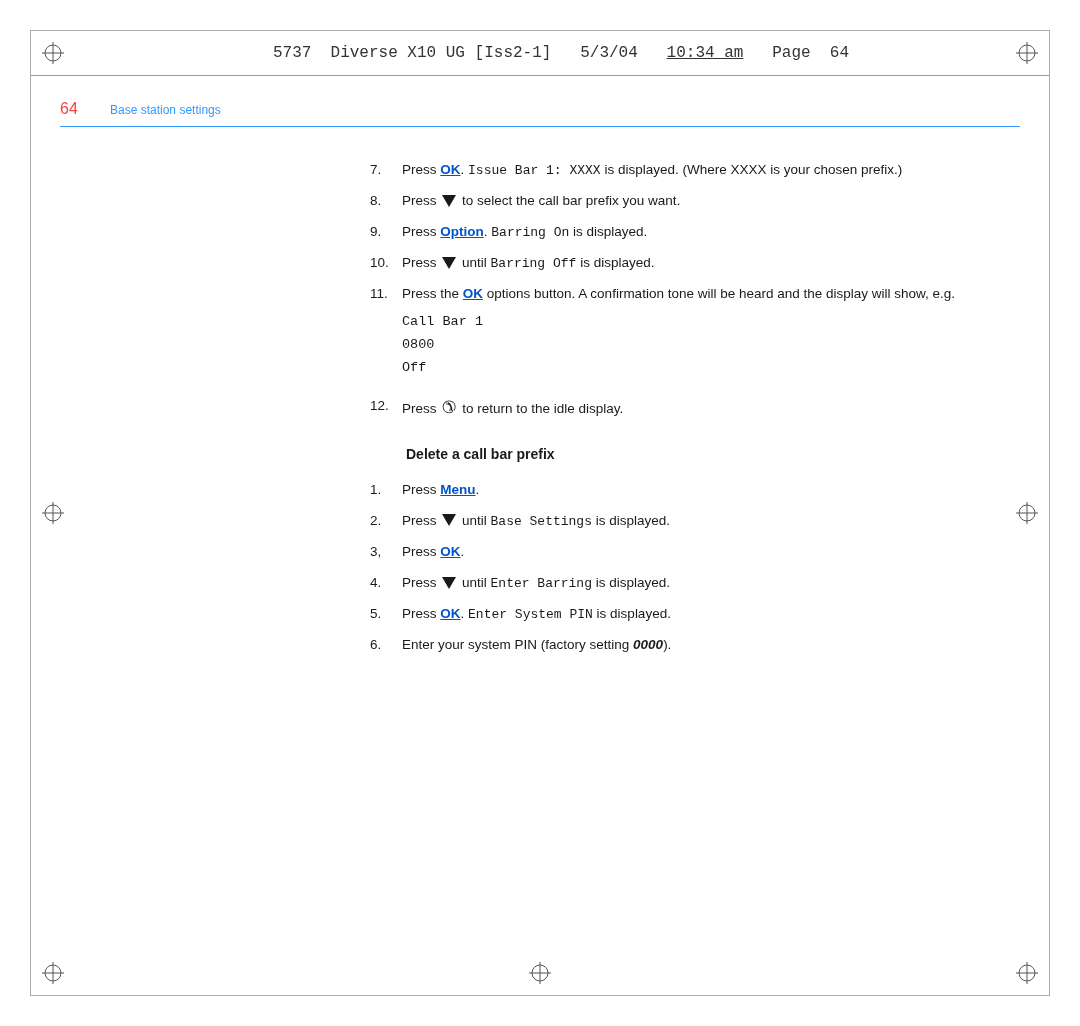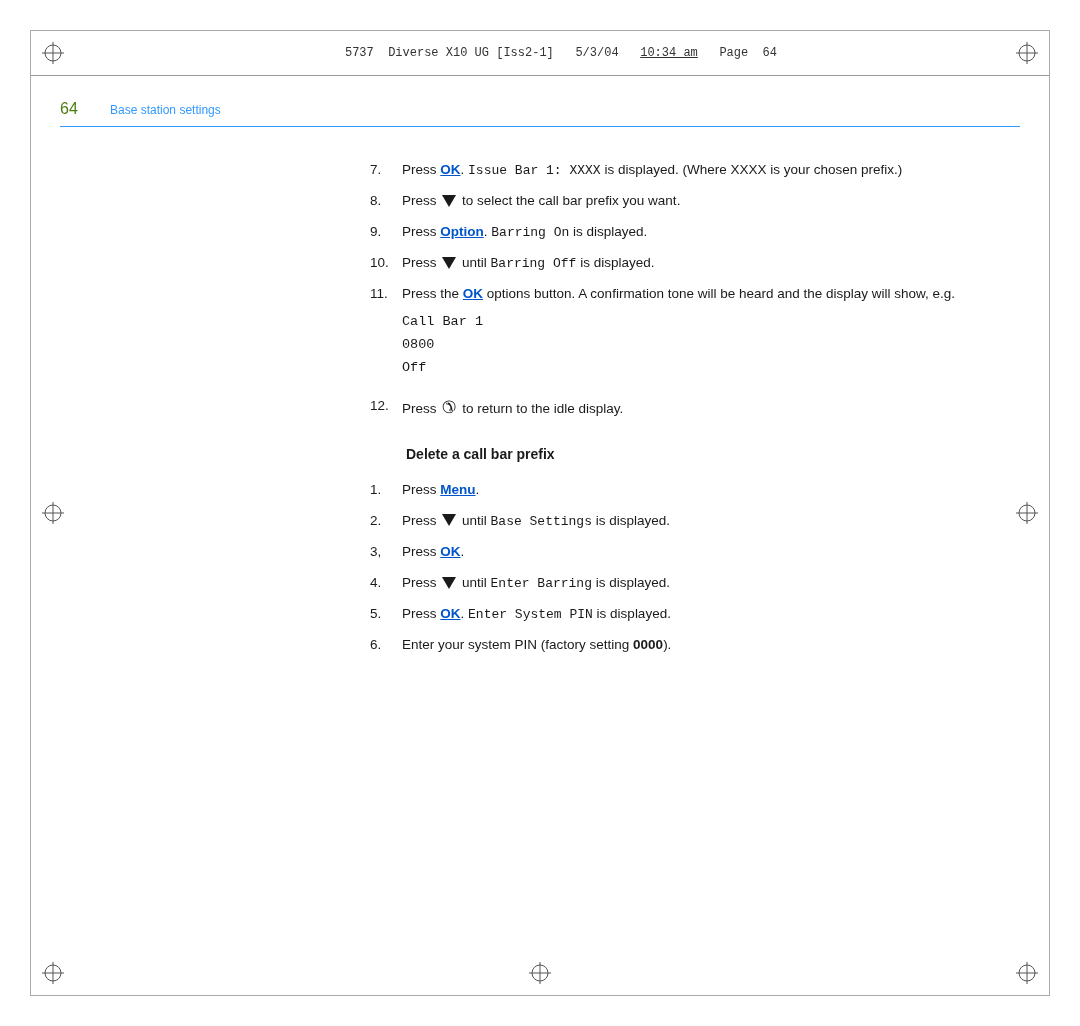--- a/index.html
+++ b/index.html
@@ -32,21 +32,21 @@
       left: 30px;
       right: 30px;
       height: 46px;
       border-bottom: 1px solid #999;
       display: flex;
       flex-direction: column;
       justify-content: center;
     }
 
     .header-top {
-      font-size: 12px;
+      font-size: 16px;
       color: #333;
       text-align: center;
       font-family: 'Courier New', monospace;
       line-height: 1.5;
       padding-left: 42px;
     }
 
     .header-top .time-underline {
       text-decoration: underline;
     }
@@ -71,21 +71,21 @@
       right: 60px;
       display: flex;
       align-items: baseline;
       gap: 20px;
       padding-bottom: 8px;
       border-bottom: 1px solid #3399ff;
     }
 
     .page-number {
       font-size: 16px;
-      color: #4d7c0f;
+      color: #ef4444;
       font-weight: normal;
       min-width: 30px;
     }
 
     .page-title {
       font-size: 12px;
       color: #3399ff;
       font-weight: normal;
     }
 
@@ -122,20 +122,21 @@
       text-decoration: underline;
     }
 
     .mono {
       font-family: 'Courier New', monospace;
       font-size: 13px;
     }
 
     .bold {
       font-weight: bold;
+      font-style: italic;
     }
 
     
     .arrow-down-icon {
       display: inline-block;
       width: 0;
       height: 0;
       border-left: 7px solid transparent;
       border-right: 7px solid transparent;
       border-top: 12px solid #1a1a1a;

